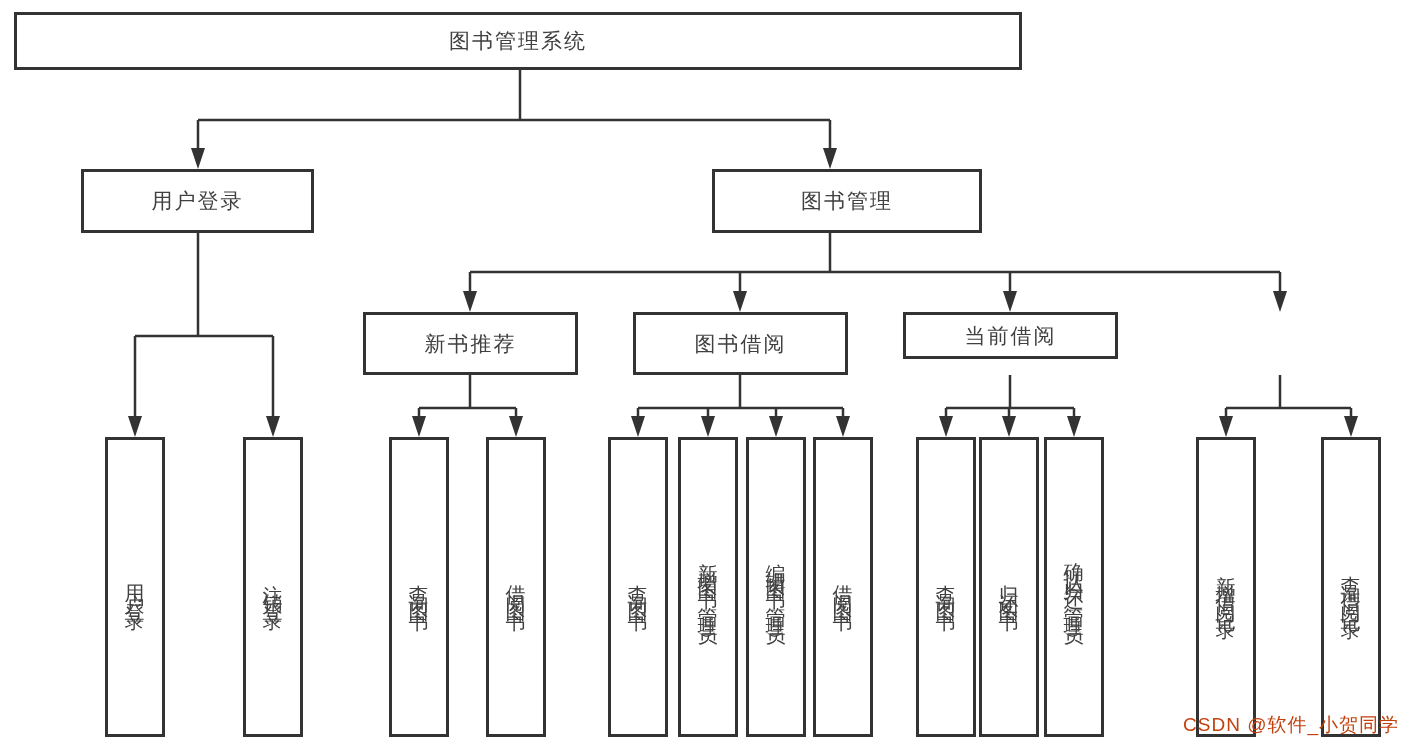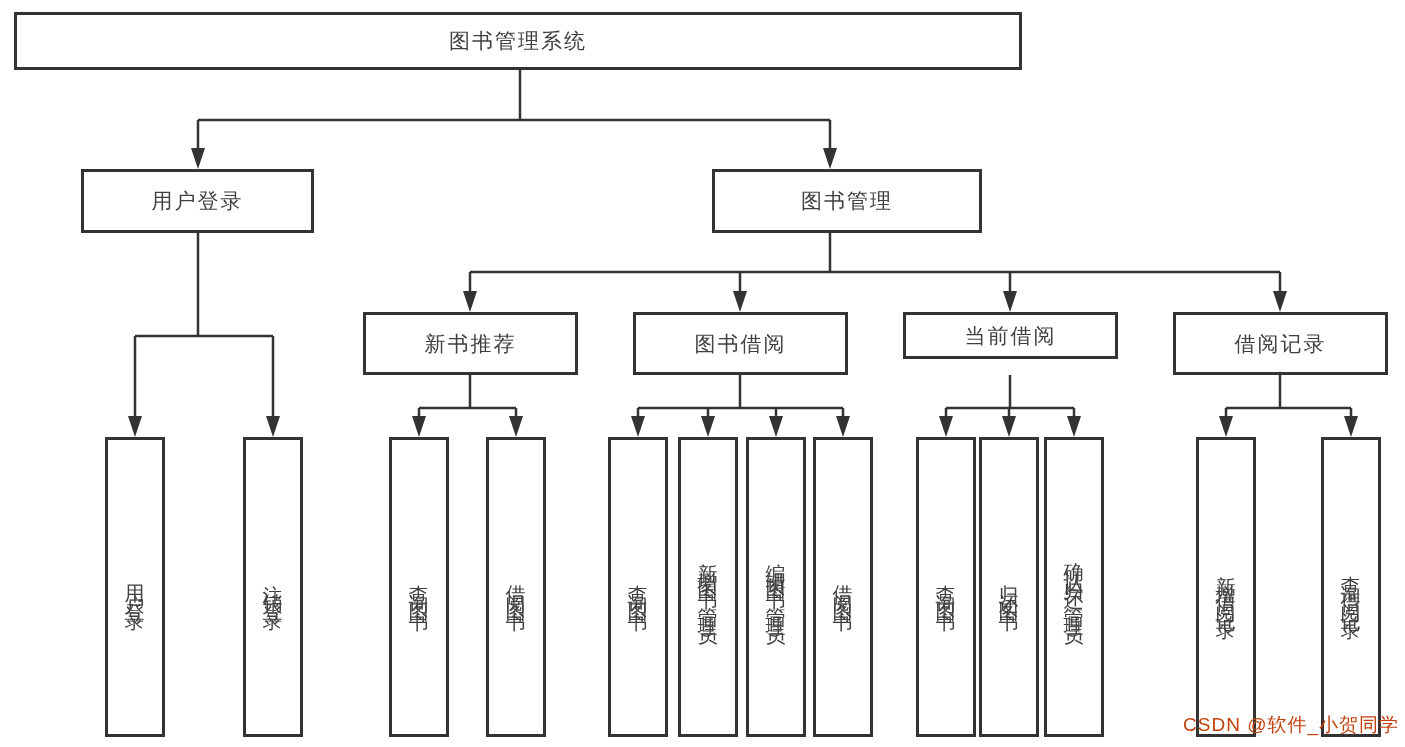--- a/index.html
+++ b/index.html
@@ -130,23 +130,20 @@
 
   <div class="node h" style="left:363px;top:312px;width:215px;height:63px">
     <span>新书推荐</span>
   </div>
   <div class="node h" style="left:633px;top:312px;width:215px;height:63px">
     <span>图书借阅</span>
   </div>
   <div class="node h" style="left:903px;top:312px;width:215px;height:47px">
     <span>当前借阅</span>
   </div>
-  <div class="node h" style="left:1173px;top:312px;width:215px;height:63px">
-    <span>借阅记录</span>
-  </div>
 
   <div class="node v" style="left:105px;top:437px;width:60px;height:300px">
     <span>用户登录</span>
   </div>
   <div class="node v" style="left:243px;top:437px;width:60px;height:300px">
     <span>注销登录</span>
   </div>
   <div class="node v" style="left:389px;top:437px;width:60px;height:300px">
     <span>查询图书</span>
   </div>

